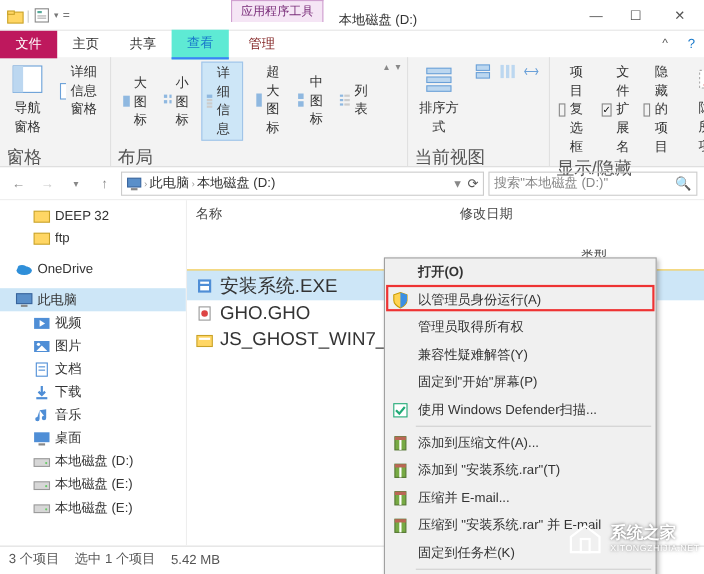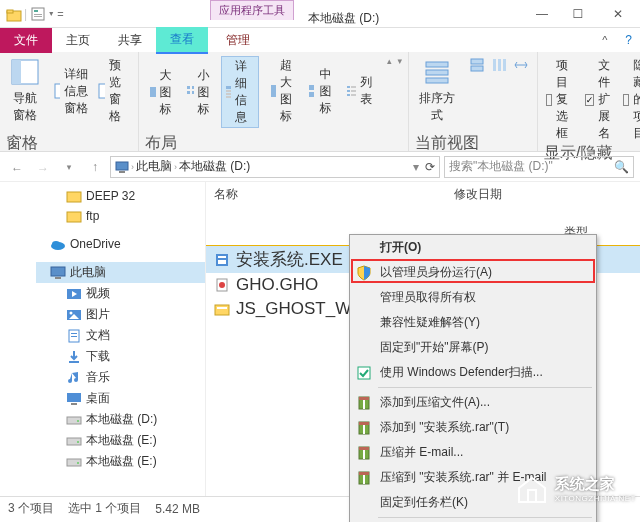--- a/index.html
+++ b/index.html
@@ -32,21 +32,21 @@
 .chk { width: 12px; height: 12px; border: 1px solid #888; display: inline-flex; align-items: center; justify-content: center; font-size: 9px; }
 .chk.on::before { content: "✓"; color: #000; }
 
 .addr { height: 30px; display: flex; align-items: center; gap: 4px; padding: 2px 6px; border-bottom: 1px solid #eee; }
 .addr .nav-btn { width: 22px; height: 22px; border-radius: 2px; display: flex; align-items: center; justify-content: center; color: #888; }
 .addr .crumbbox { flex: 1; border: 1px solid #ccc; height: 22px; display: flex; align-items: center; padding: 0 4px; gap: 2px; font-size: 12px; }
 .addr .crumbbox .sep { color: #999; font-size: 9px; }
 .addr .searchbox { width: 190px; border: 1px solid #ccc; height: 22px; display: flex; align-items: center; padding: 0 4px; color: #888; font-size: 12px; gap: 4px; }
 .addr .searchbox .mag { color: #555; }
 
-.body { display: flex; height: 314px; padding-left: 36px; }
+.body { display: flex; height: 314px; }
 .tree { width: 170px; border-right: 1px solid #eee; overflow: hidden; padding-top: 4px; }
 .tnode { display: flex; align-items: center; gap: 4px; padding: 2px 6px 2px 14px; font-size: 12px; }
 .tnode.sel { background: #cde6f7; }
 .tnode .ti { width: 16px; height: 16px; flex-shrink:0; }
 .tnode.indent { padding-left: 30px; }
 
 .list { flex: 1; display: flex; flex-direction: column; }
 .list-head { display: flex; border-bottom: 1px solid #eab308; font-size: 12px; color: #444; }
 .list-head div { padding: 4px 8px; }
 .col-name { width: 240px; }
@@ -128,27 +128,20 @@
           </span>
         <span>导航窗格</span>
       </div>
       <div class="stack">
         <div class="small-item">
             <svg width="16" height="16">
               <rect x="1" y="1" width="14" height="14" fill="#fff" stroke="#6aa0d8"></rect>
               <rect x="9" y="1" width="6" height="14" fill="#bcd7f0"></rect>
             </svg>
             <span>详细信息窗格</span>
-          </div>
-        <div class="small-item">
-            <svg width="16" height="16">
-              <rect x="1" y="1" width="14" height="14" fill="#fff" stroke="#6aa0d8"></rect>
-              <rect x="9" y="1" width="6" height="14" fill="#e8f0fa"></rect>
-            </svg>
-            <span>预览窗格</span>
           </div>
       </div>
     </div>
     <div class="gname">窗格</div>
   </div>
 
   <div class="group">
     <div class="items">
       <div class="stack">
         <div class="small-item">

